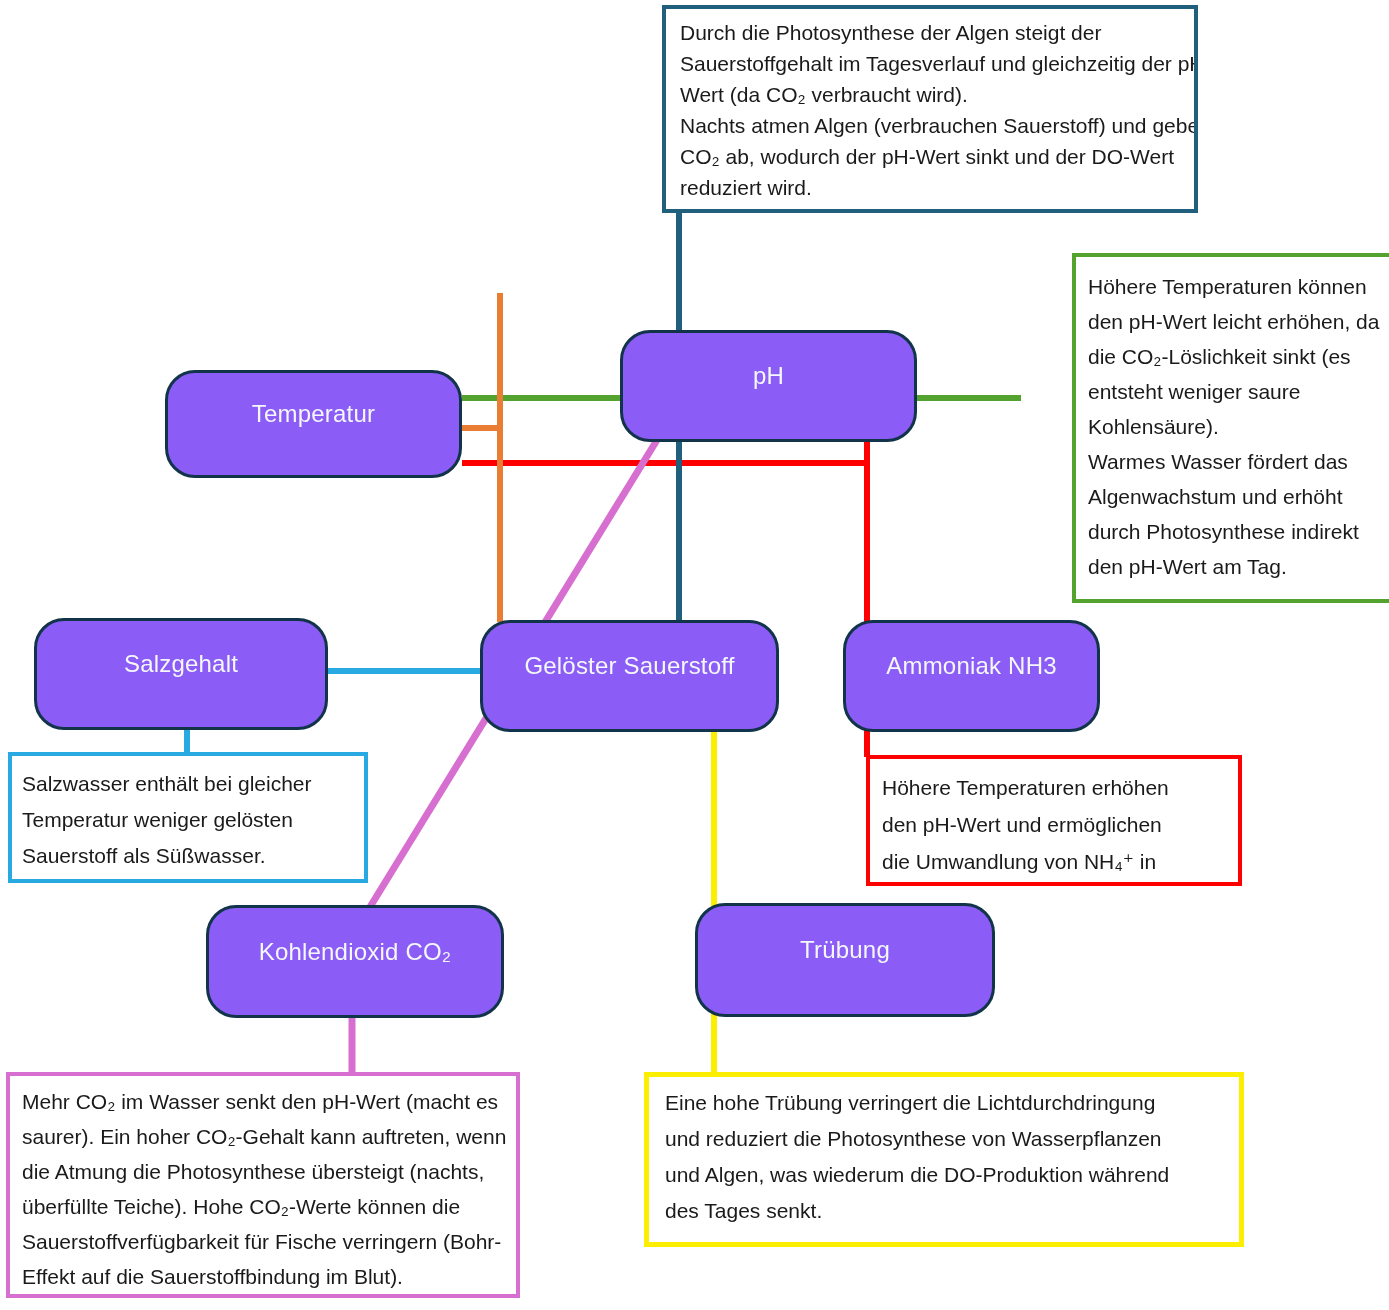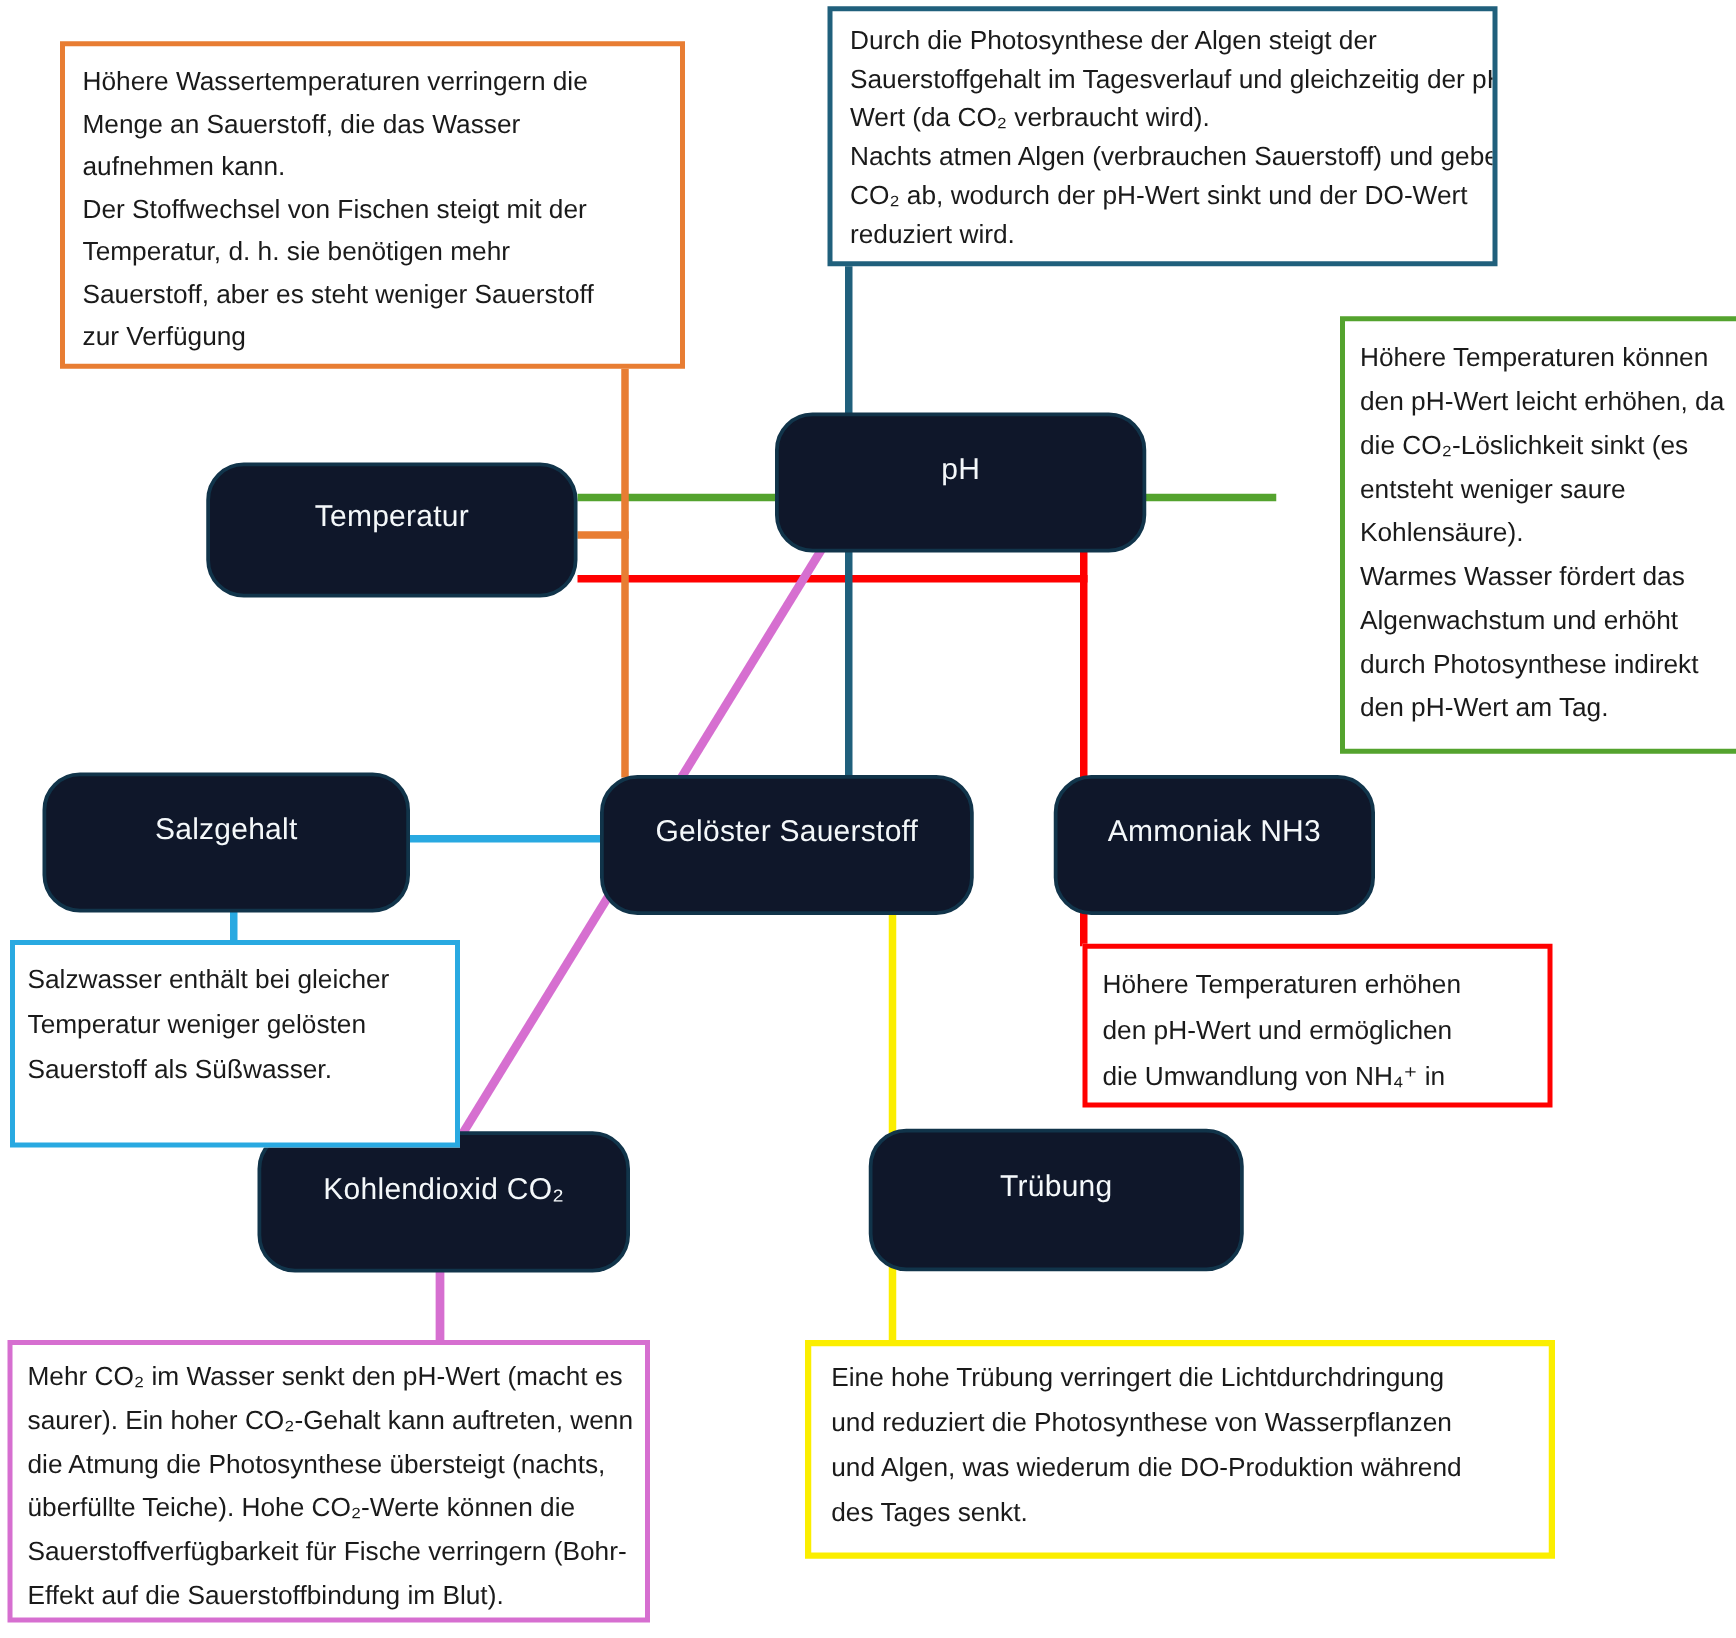--- a/index.html
+++ b/index.html
@@ -3,21 +3,21 @@
 <meta charset="utf-8">
 <style>
   html,body{margin:0;padding:0;background:#ffffff;}
   .canvas{
     position:relative;width:1389px;height:1310px;background:#ffffff;overflow:hidden;
     font-family:"Liberation Sans","DejaVu Sans",sans-serif;
   }
   .lines{position:absolute;left:0;top:0;z-index:1;}
   .node{
     position:absolute;z-index:3;box-sizing:border-box;
-    background:#0f172a;border:3px solid #11344A;border-radius:30px;
+    background:#8b5cf6;border:3px solid #11344A;border-radius:30px;
     display:flex;align-items:center;justify-content:center;
     color:#F4F8FA;font-size:24px;letter-spacing:.2px;
   }
   .node .lbl{padding-bottom:20px;}
   .note{
     position:absolute;z-index:4;box-sizing:border-box;background:#ffffff;
     color:#1A1A1A;font-size:21px;white-space:pre;overflow:hidden;
   }
   .note-orange {border:4px solid #E87D33;}
   .note-teal   {border:4px solid #20607C;}
@@ -67,46 +67,39 @@
   </div>
 
   <div class="node" style="left:206px;top:905px;width:298px;height:113px;">
     <span class="lbl">Kohlendioxid CO₂</span>
   </div>
 
   <div class="node" style="left:695px;top:903px;width:300px;height:114px;">
     <span class="lbl">Trübung</span>
   </div>
 
-  <div class="note note-orange" style="left:48px;top:33px;width:500px;height:262px;padding:12px 14px;line-height:34px;">Höhere Wassertemperaturen verringern die
-Menge an Sauerstoff, die das Wasser
-aufnehmen kann.
-Der Stoffwechsel von Fischen steigt mit der
-Temperatur, d. h. sie benötigen mehr
-Sauerstoff, aber es steht weniger Sauerstoff
-zur Verfügung</div>
 
   <div class="note note-teal" style="left:662px;top:5px;width:536px;height:208px;padding:8px 14px;line-height:31px;">Durch die Photosynthese der Algen steigt der
 Sauerstoffgehalt im Tagesverlauf und gleichzeitig der pH-
 Wert (da CO₂ verbraucht wird).
 Nachts atmen Algen (verbrauchen Sauerstoff) und geben
 CO₂ ab, wodurch der pH-Wert sinkt und der DO-Wert
 reduziert wird.</div>
 
   <div class="note note-green" style="left:1072px;top:253px;width:360px;height:350px;padding:12px 12px;line-height:35px;">Höhere Temperaturen können
 den pH-Wert leicht erhöhen, da
 die CO₂-Löslichkeit sinkt (es
 entsteht weniger saure
 Kohlensäure).
 Warmes Wasser fördert das
 Algenwachstum und erhöht
 durch Photosynthese indirekt
 den pH-Wert am Tag.</div>
 
-  <div class="note note-cyan" style="left:8px;top:752px;width:360px;height:166px;padding:10px 10px;line-height:36px;">Salzwasser enthält bei gleicher
+  <div class="note note-cyan" style="left:8px;top:752px;width:360px;height:131px;padding:10px 10px;line-height:36px;">Salzwasser enthält bei gleicher
 Temperatur weniger gelösten
 Sauerstoff als Süßwasser.</div>
 
   <div class="note note-red" style="left:866px;top:755px;width:376px;height:131px;padding:10px 12px;line-height:37px;">Höhere Temperaturen erhöhen
 den pH-Wert und ermöglichen
 die Umwandlung von NH₄⁺ in
 NH₃</div>
 
   <div class="note note-magenta" style="left:6px;top:1072px;width:514px;height:226px;padding:8px 12px;line-height:35px;">Mehr CO₂ im Wasser senkt den pH-Wert (macht es
 saurer). Ein hoher CO₂-Gehalt kann auftreten, wenn

